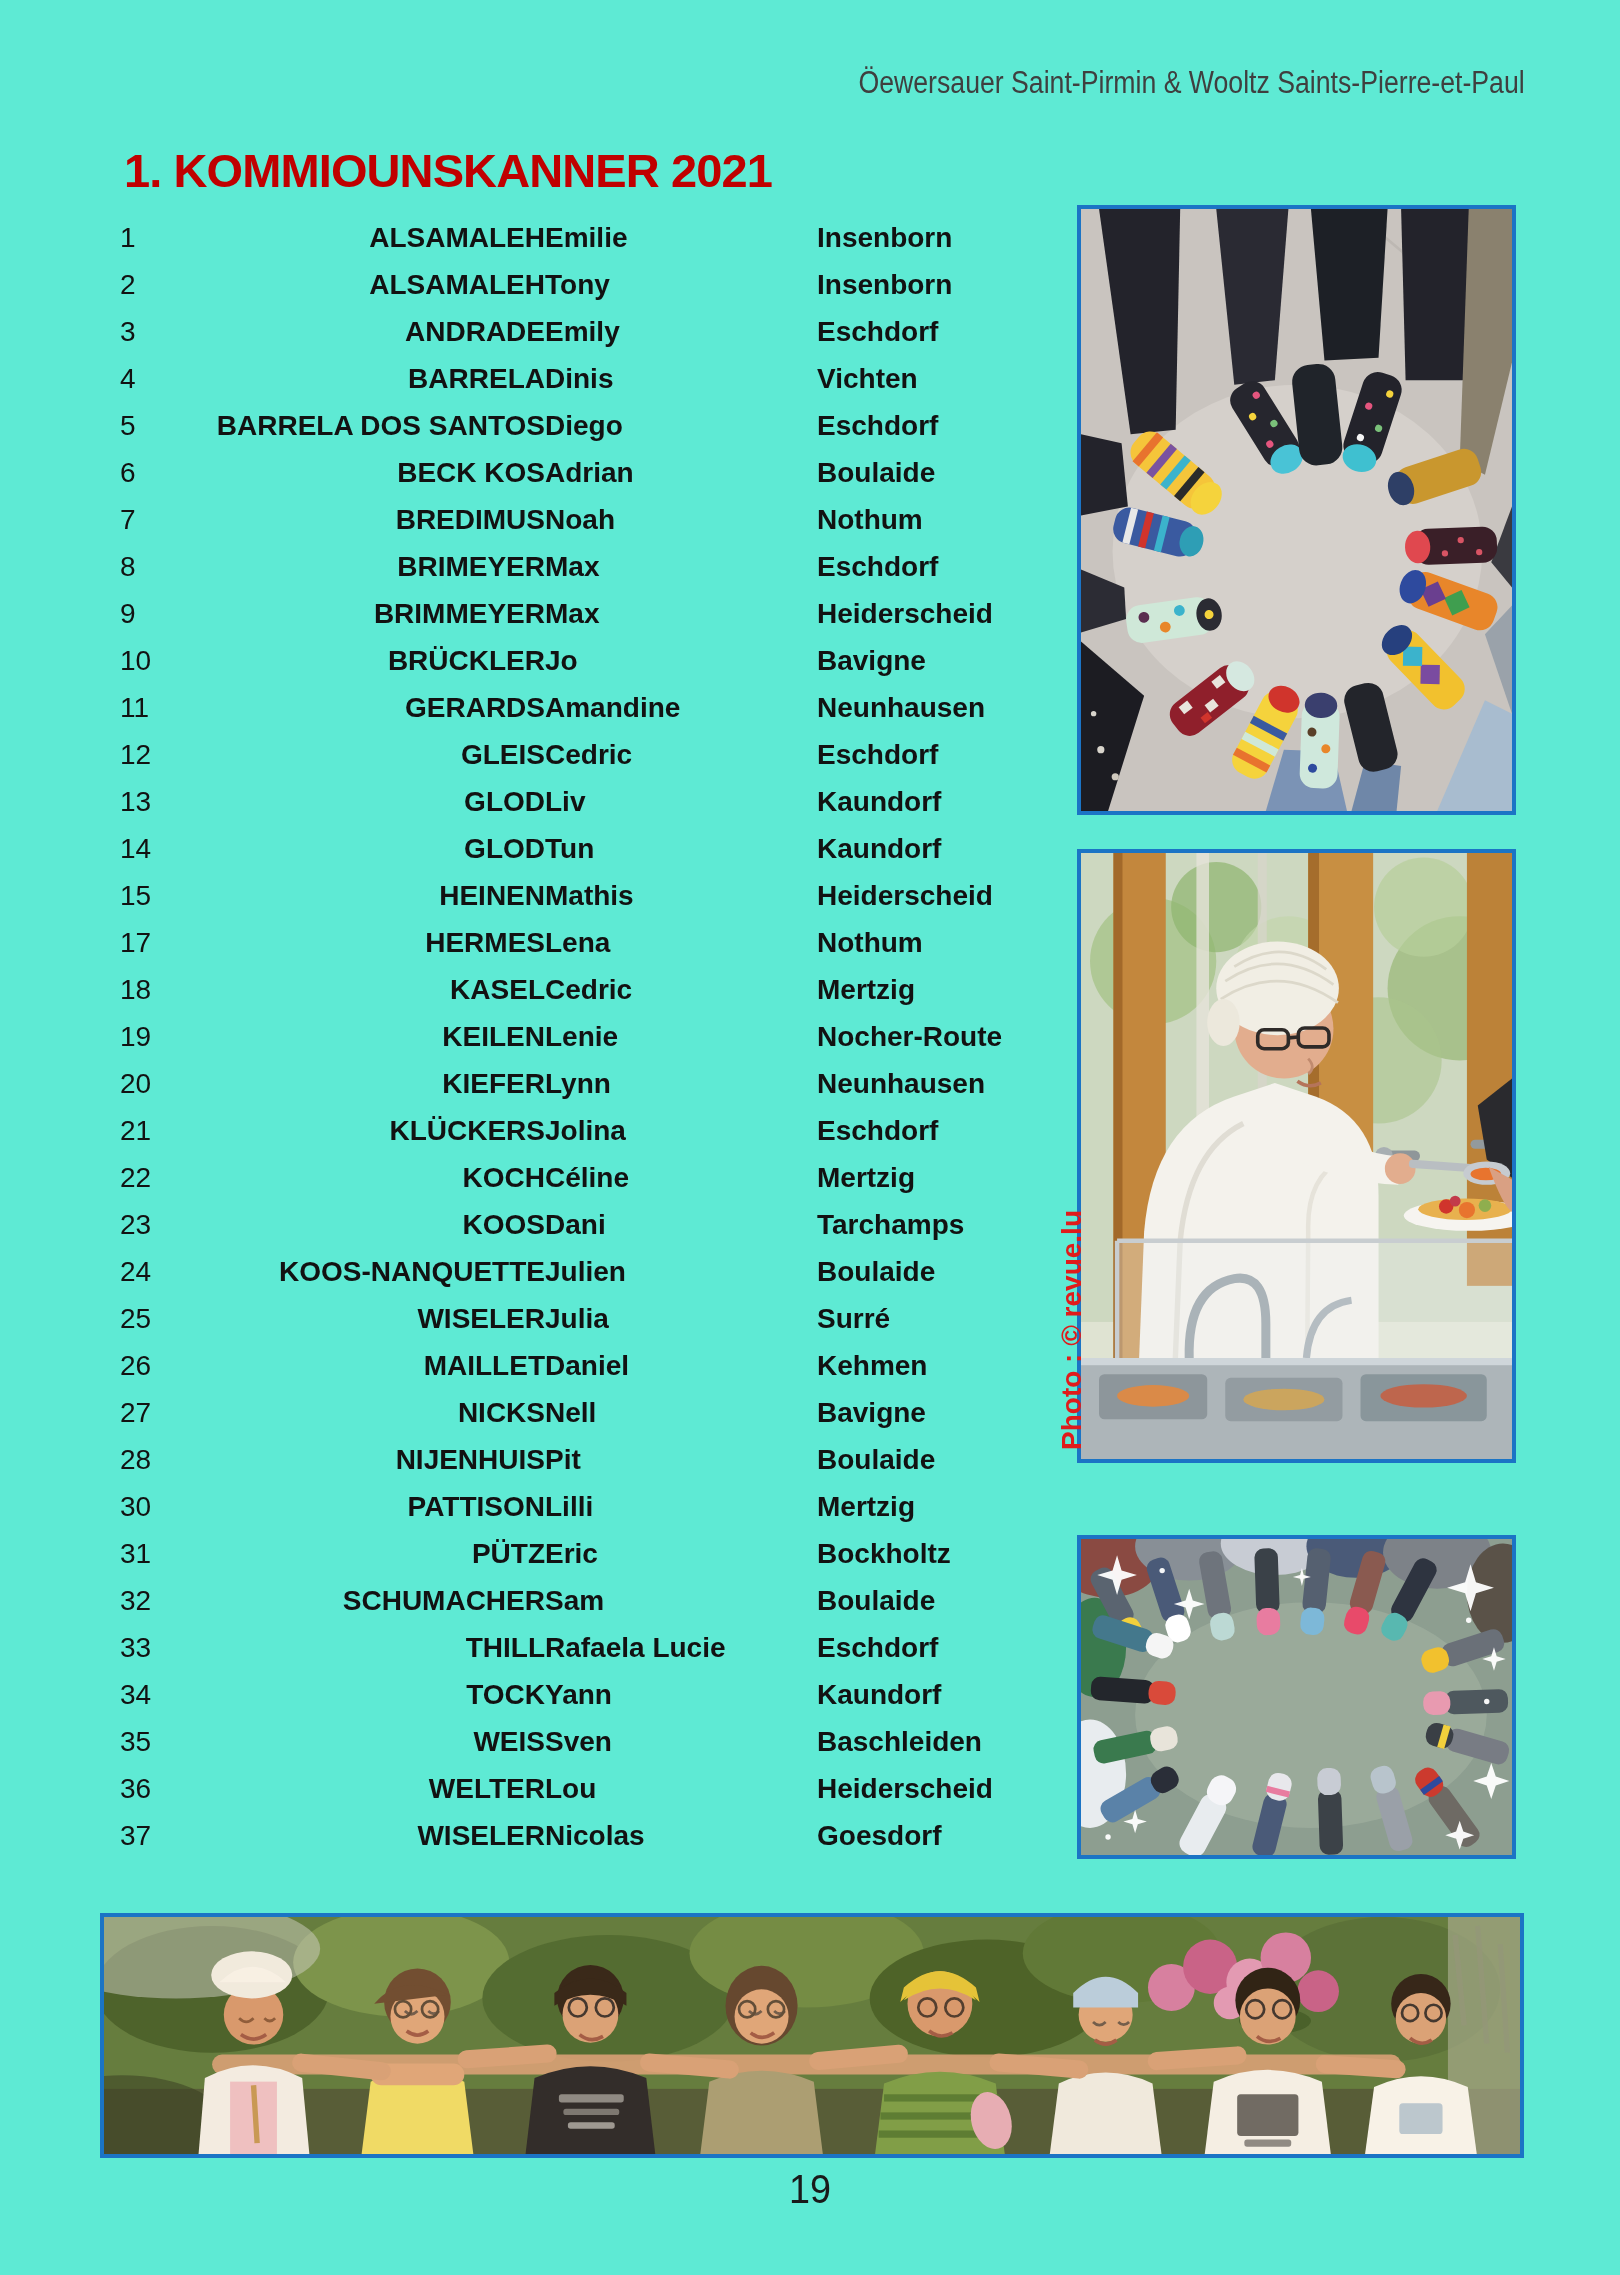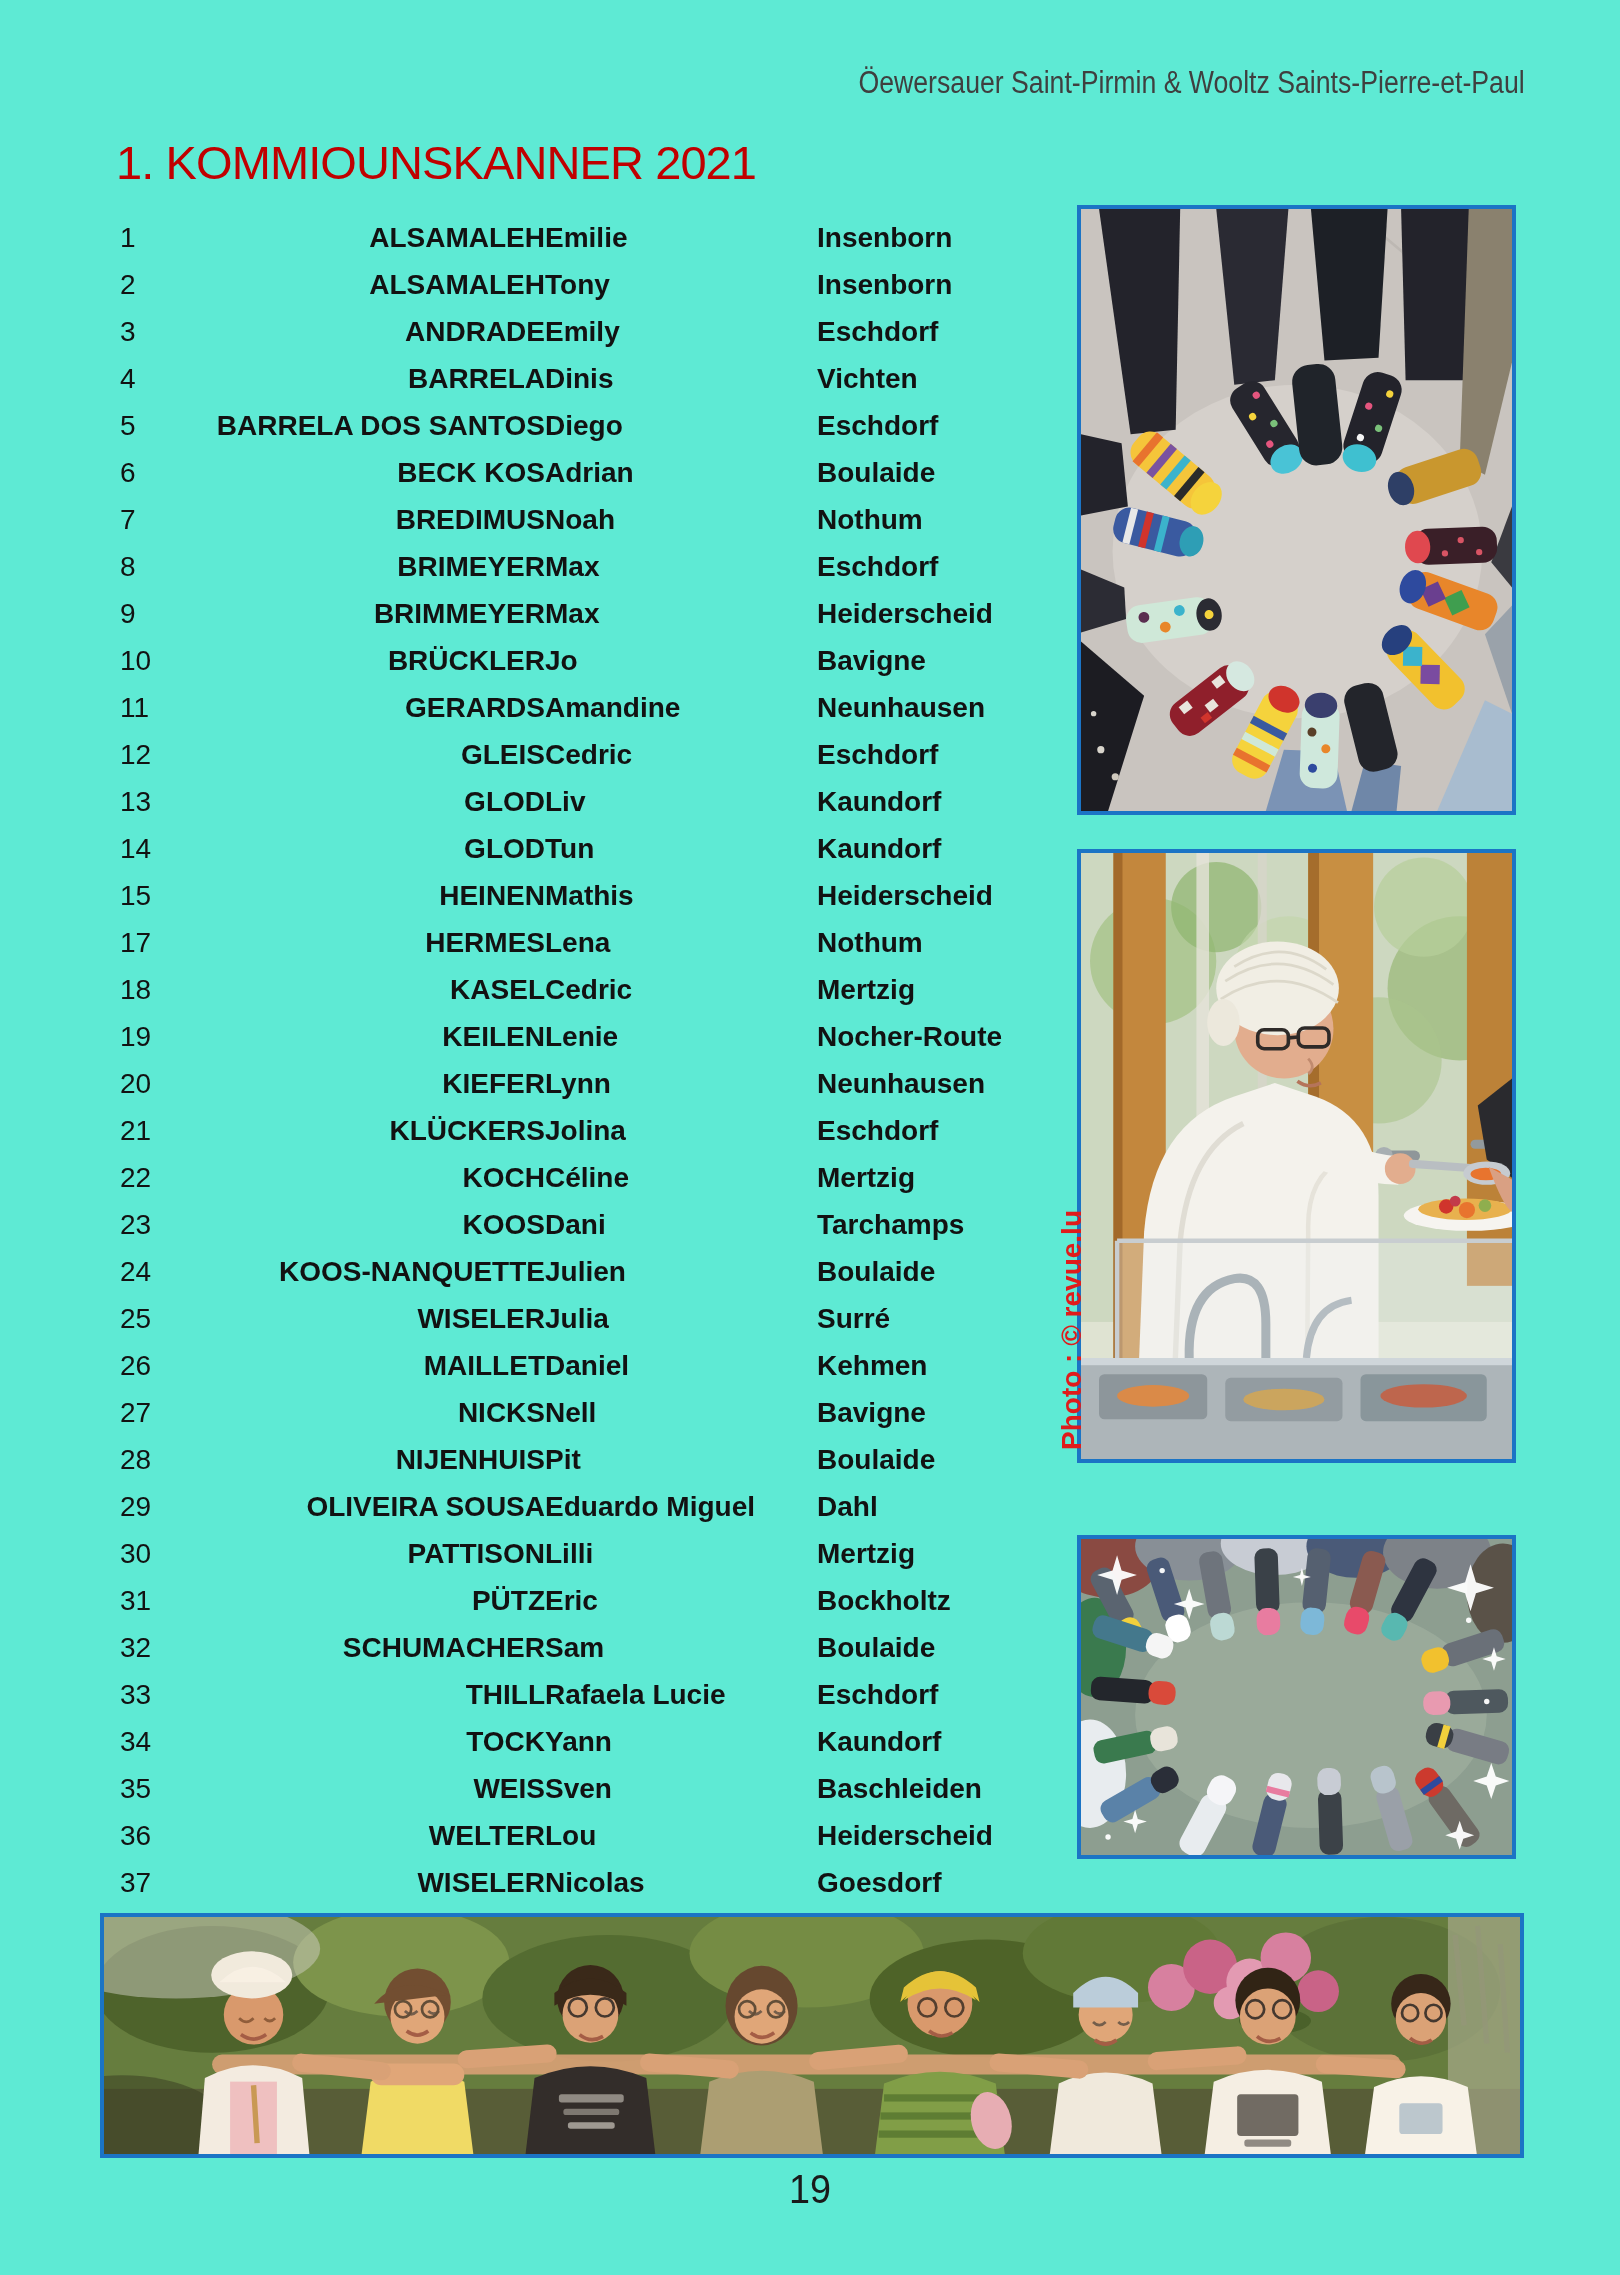--- a/index.html
+++ b/index.html
@@ -10,22 +10,22 @@
     font-family:"Liberation Sans",sans-serif;
     overflow:hidden;
   }
   .header{
     position:absolute;top:65px;right:95px;
     font-size:31px;color:#3f3f3f;
     white-space:nowrap;
     transform:scaleX(0.86);transform-origin:100% 50%;
   }
   .title{
-    position:absolute;left:116px;top:135px;margin:0;
-    font-size:47px;font-weight:400;color:#c00000;
+    position:absolute;left:116px;top:135px;margin:8px;
+    font-size:47px;font-weight:700;color:#c00000;
     letter-spacing:-0.9px;white-space:nowrap;
   }
   .list{
     position:absolute;left:120px;top:214px;width:954px;
   }
   .row{
     display:flex;height:47px;align-items:center;
     font-size:28px;color:#121212;white-space:nowrap;
   }
   .c-num{width:51px;flex:none;}
@@ -219,26 +219,20 @@
         <span class="c-first">Nell</span>
         <span class="c-place">Bavigne</span>
       </div>
       <div class="row">
         <span class="c-num">28</span>
         <span class="c-surname">NIJENHUIS</span>
         <span class="c-first">Pit</span>
         <span class="c-place">Boulaide</span>
       </div>
       <div class="row">
-        <span class="c-num">29</span>
-        <span class="c-surname">OLIVEIRA SOUSA</span>
-        <span class="c-first">Eduardo Miguel</span>
-        <span class="c-place">Dahl</span>
-      </div>
-      <div class="row">
         <span class="c-num">30</span>
         <span class="c-surname">PATTISON</span>
         <span class="c-first">Lilli</span>
         <span class="c-place">Mertzig</span>
       </div>
       <div class="row">
         <span class="c-num">31</span>
         <span class="c-surname">PÜTZ</span>
         <span class="c-first">Eric</span>
         <span class="c-place">Bockholtz</span>

